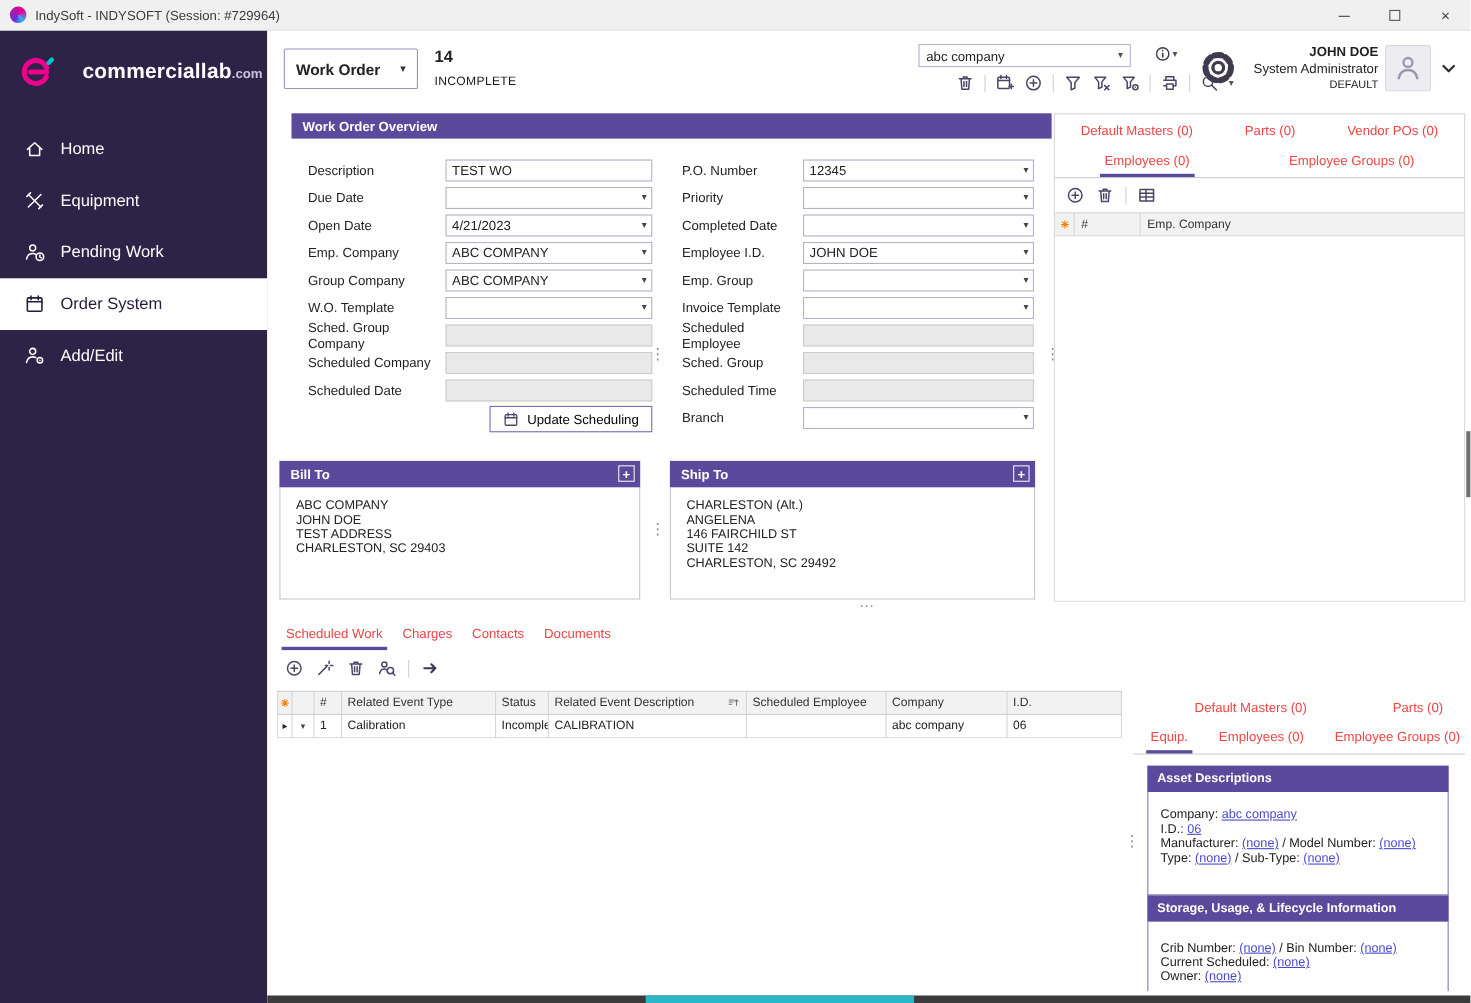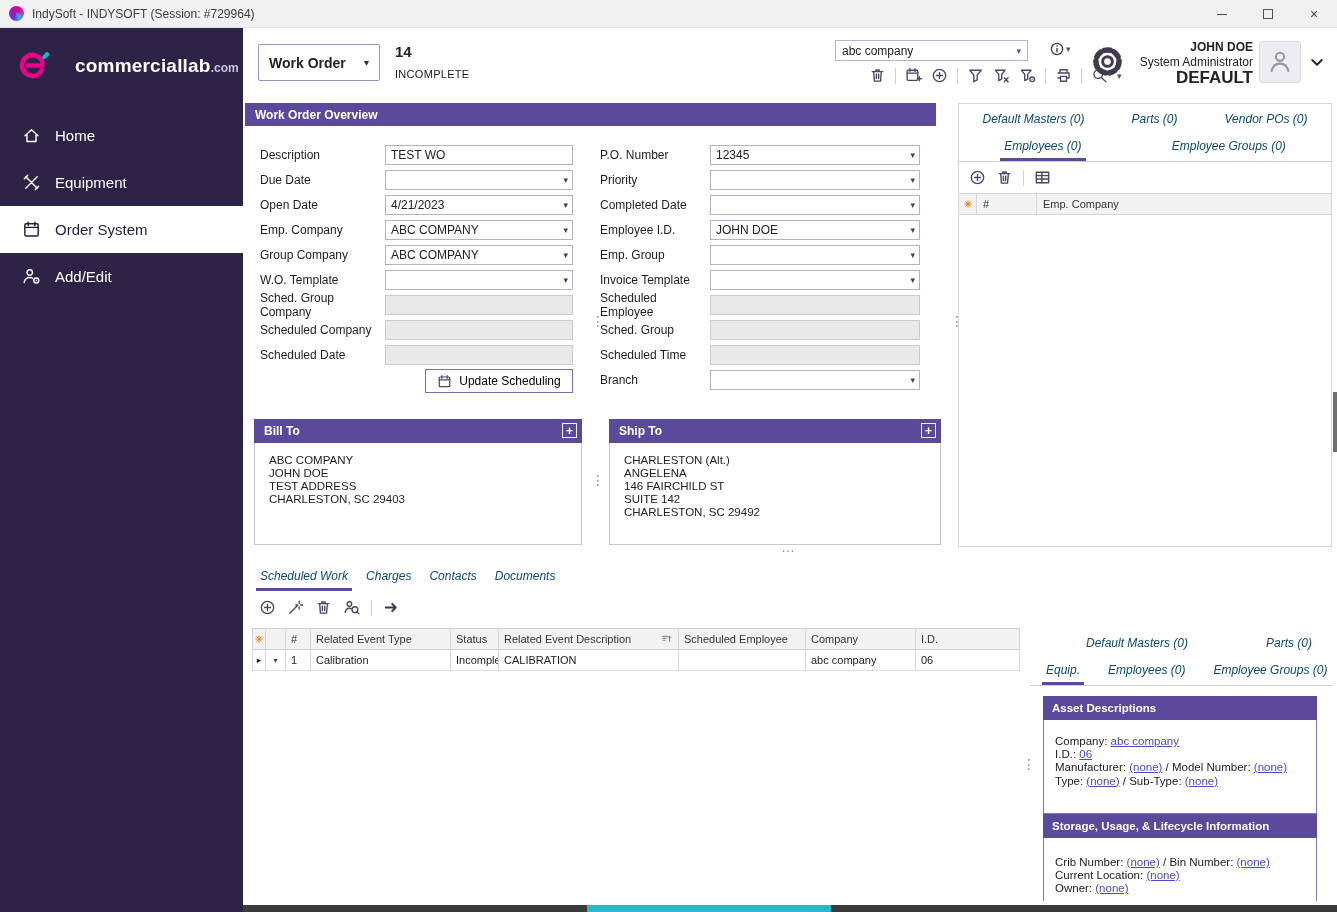--- a/index.html
+++ b/index.html
@@ -43,30 +43,30 @@
   .rec-status{position:absolute;left:152px;top:40px;font-size:11px;letter-spacing:.3px;color:#1a1a1a;}
   .search-combo{position:absolute;left:592px;top:12px;width:193px;height:21px;border:1px solid #b7b0d8;background:#fff;display:flex;align-items:center;padding:0 6px;font-size:12px;cursor:text;}
   .search-combo .dd{margin-left:auto;font-size:9px;color:#555;cursor:pointer;}
   .info-btn{position:absolute;left:806px;top:13px;display:flex;align-items:flex-start;gap:1px;color:#3f3a52;cursor:pointer;}
   .info-btn .info-ic{width:16px;height:16px;}
   .hdr-icons{position:absolute;left:626px;top:39px;display:flex;align-items:center;gap:9px;}
   .big-gear{position:absolute;left:846px;top:15px;width:37px;height:37px;color:#403a4e;cursor:pointer;}
   .user-block{position:absolute;right:84px;top:12px;text-align:right;line-height:15px;}
   .user-name{font-size:12px;font-weight:bold;}
   .user-role{font-size:12px;}
-  .user-profile{font-size:17px;font-weight:bold;}
+  .user-profile{font-size:10px;font-weight:normal;}
   .avatar{position:absolute;left:1016px;top:13px;width:42px;height:42px;background:#ececf1;border:1px solid #d9d9e1;border-radius:3px;color:#9a98a8;display:flex;align-items:center;justify-content:center;cursor:pointer;}
   .avatar .ic{width:26px;height:26px;}
   .user-chevron{position:absolute;left:1064px;top:24px;width:20px;height:20px;color:#2b2b2b;cursor:pointer;}
 
   
   .panel-hdr{background:var(--accent,#5b4a9c);color:#fff;font-size:12px;font-weight:bold;height:23px;display:flex;align-items:center;padding:0 10px;position:relative;}
 
   
-  .overview{position:absolute;left:2px;top:75px;width:691px;height:302px;}
+  .overview{position:absolute;left:22px;top:75px;width:691px;height:302px;}
   .fcol{position:absolute;display:flex;flex-direction:column;}
   .fcol.left{left:15px;top:39px;width:313px;}
   .fcol.right{left:355px;top:39px;width:320px;}
   .frow{display:flex;align-items:center;height:25px;}
   .flabel{font-size:12px;color:#1e1e1e;flex:none;}
   .fcol.left .flabel{width:125px;}
   .fcol.right .flabel{width:110px;}
   .fctrl{flex:1;height:20px;border:1px solid #b0b4c6;background:#fff;display:flex;align-items:center;padding:0 5px;font-size:12px;position:relative;}
   .fctrl.disabled{background:#e9e9e9;border-color:#cbcbcb;}
   .fctrl .ddbtn{position:absolute;right:0;top:0;bottom:0;display:flex;align-items:center;font-size:9px;color:#444;padding:0 4px;cursor:pointer;}
@@ -78,21 +78,21 @@
   .addr-panel{position:absolute;top:391px;}
   .addr-panel.bill{left:11px;width:328px;}
   .addr-panel.ship{left:366px;width:332px;}
   .addr-hdr{height:24px;}
   .addr-add{position:absolute;right:5px;top:4px;width:15px;height:15px;border:1px solid rgba(255,255,255,.9);display:flex;align-items:center;justify-content:center;font-size:12px;color:#fff;cursor:pointer;line-height:1;}
   .addr-body{border:1px solid #c9c9c9;border-top:none;background:#fff;height:102px;padding:11px 14px;}
   .addr-line{font-size:11.5px;line-height:13px;}
 
   
   .tabstrip{display:flex;align-items:flex-end;}
-  .tab{font-size:12px;color:#0c4a6e;padding:0 4px 5px;cursor:pointer;border-bottom:3px solid transparent;white-space:nowrap;font-style:italic;}
+  .tab{font-size:12px;color:#ef4444;padding:0 4px 5px;cursor:pointer;border-bottom:3px solid transparent;white-space:nowrap;}
   .tab.sel{border-bottom-color:var(--accent,#5b4a9c);}
 
   
   .rpanel{position:absolute;left:715px;top:75px;width:374px;height:444px;border:1px solid #d8d8dc;background:#fff;display:flex;flex-direction:column;}
   .rpanel .r1{height:30px;justify-content:space-around;}
   .rpanel .r2{height:28px;justify-content:space-around;border-bottom:1px solid #cfcfcf;}
   .ptoolbar{display:flex;align-items:center;gap:10px;height:31px;padding:0 10px;flex:none;}
   .rgrid-hdr{display:flex;height:22px;background:#f2f2f2;border-top:1px solid #d6d6d6;border-bottom:1px solid #d6d6d6;font-size:11px;color:#333;flex:none;}
   .gcell{display:flex;align-items:center;padding:0 6px;border-right:1px solid #d6d6d6;overflow:hidden;}
   .gind{width:18px;flex:none;justify-content:center;padding:0;}
@@ -274,20 +274,26 @@
             <use href="#i-home"></use>
           </svg>
           <span>Home</span>
         </div>
         <div class="side-item">
           <svg class="ic">
             <use href="#i-tools"></use>
           </svg>
           <span>Equipment</span>
         </div>
+        <div class="side-item">
+          <svg class="ic">
+            <use href="#i-person-clock"></use>
+          </svg>
+          <span>Pending Work</span>
+        </div>
         <div class="side-item sel">
           <svg class="ic">
             <use href="#i-calendar"></use>
           </svg>
           <span>Order System</span>
         </div>
         <div class="side-item">
           <svg class="ic">
             <use href="#i-person-gear"></use>
           </svg>
@@ -677,21 +683,21 @@
             <div class="seg-line"><span>Company: </span><span class="link">abc company</span></div>
             <div class="seg-line"><span>I.D.: </span><span class="link">06</span></div>
             <div class="seg-line"><span>Manufacturer: </span><span class="link">(none)</span><span> / Model Number: </span><span class="link">(none)</span></div>
             <div class="seg-line"><span>Type: </span><span class="link">(none)</span><span> / Sub-Type: </span><span class="link">(none)</span></div>
           </div>
       </div>
       <div class="infowrap storage">
         <div class="info-hdr">Storage, Usage, &amp; Lifecycle Information</div>
         <div class="info-body">
             <div class="seg-line"><span>Crib Number: </span><span class="link">(none)</span><span> / Bin Number: </span><span class="link">(none)</span></div>
-            <div class="seg-line"><span>Current Location: </span><span class="link">(none)</span></div>
+            <div class="seg-line"><span>Current Scheduled: </span><span class="link">(none)</span></div>
             <div class="seg-line"><span>Owner: </span><span class="link">(none)</span></div>
           </div>
       </div>
     </div>
 
     <div class="split" style="left:348px;top:287px">⋮</div>
     <div class="split" style="left:707px;top:287px">⋮</div>
     <div class="split" style="left:348px;top:446px">⋮</div>
     <div class="split h" style="left:538px;top:513px">…</div>
     <div class="split" style="left:779px;top:730px">⋮</div>

